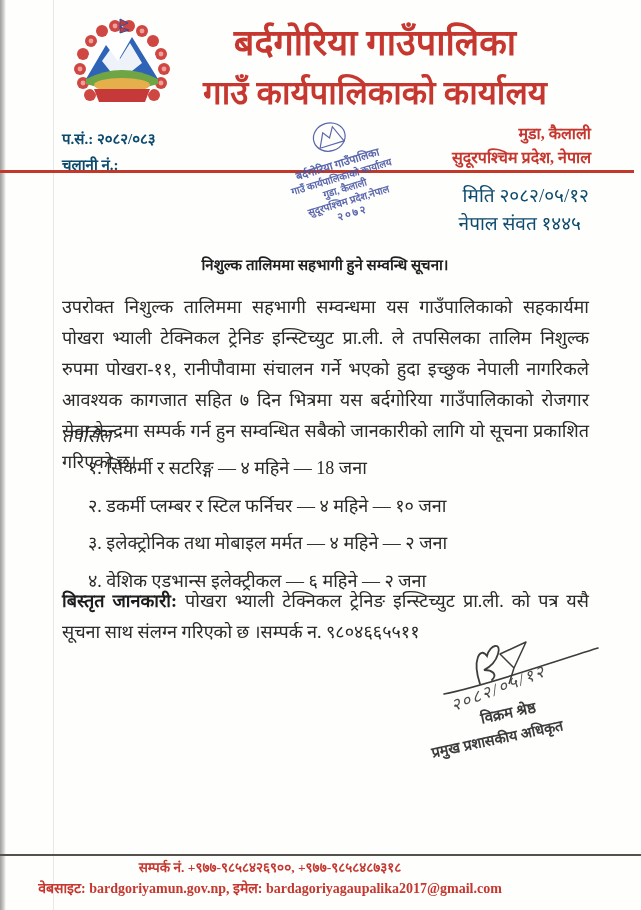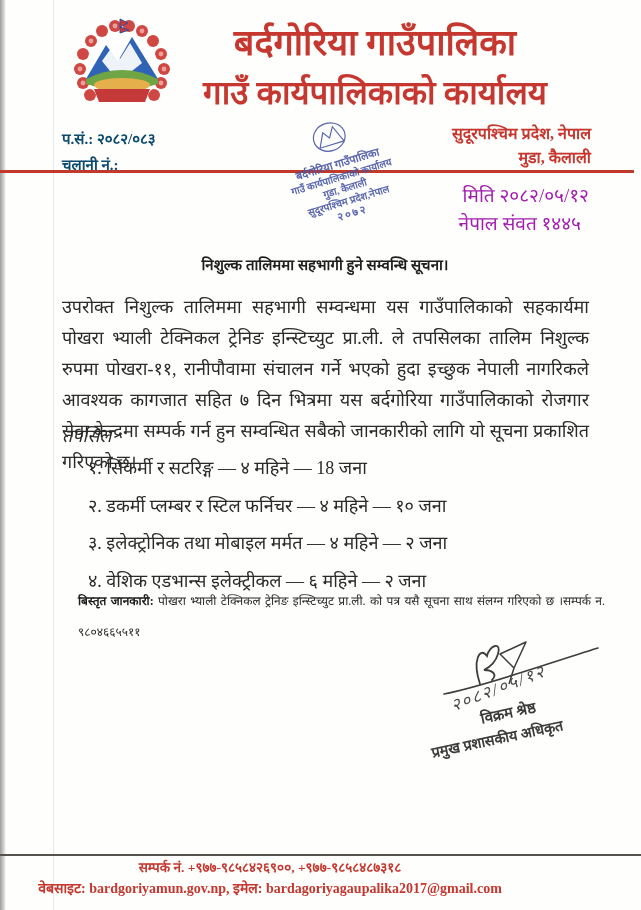--- a/index.html
+++ b/index.html
@@ -16,40 +16,40 @@
 
   
   .logo{position:absolute;left:72px;top:16px;width:100px;height:102px;}
   .head-titles{position:absolute;left:150px;top:22px;width:450px;text-align:center;color:#c5372f;}
   .head-title1{font-size:36px;font-weight:bold;line-height:1.2;}
   .head-title2{font-size:33px;font-weight:bold;line-height:1.25;margin-top:8px;}
 
   .ref-block{position:absolute;left:62px;top:126px;color:#0c4a6e;font-weight:bold;font-size:15px;line-height:26px;}
   .addr-block{position:absolute;right:50px;top:122px;text-align:right;color:#c5372f;font-weight:bold;font-size:16px;line-height:24px;}
   .red-rule{position:absolute;left:0;top:170px;width:634px;height:3px;background:#c0392b;}
-  .date-block{position:absolute;right:52px;top:182px;text-align:right;color:#a21caf;font-size:19px;line-height:28px;font-weight:500;}
+  .date-block{position:absolute;right:52px;top:182px;text-align:right;color:#0c4a6e;font-size:19px;line-height:28px;font-weight:500;}
   .date-block .era{padding-right:8px;}
 
   
   .stamp{position:absolute;left:268px;top:118px;width:150px;height:128px;
     transform:rotate(-17deg);color:#4453a2;opacity:0.88;text-align:center;line-height:1.25;}
   .stamp .s1{font-size:11px;font-weight:bold;}
   .stamp .s2{font-size:10px;font-weight:bold;}
   .stamp .s3{font-size:10px;font-weight:bold;}
   .stamp .s4{font-size:10px;font-weight:bold;}
   .stamp .s5{font-size:11px;font-weight:bold;letter-spacing:2px;}
 
   
   .notice-title{position:absolute;left:62px;top:254px;width:526px;text-align:center;
     font-size:15px;font-weight:bold;color:#1f1f1f;}
   .notice-body{position:absolute;left:62px;top:292px;width:527px;
     font-size:18px;line-height:31px;text-align:justify;color:#2a2a2a;}
   .tapasil{position:absolute;left:62px;top:423px;font-size:18px;color:#2a2a2a;font-style:italic;}
   .trade-list{position:absolute;left:88px;top:450px;font-size:18px;line-height:37.5px;color:#2a2a2a;}
-  .detail-para{position:absolute;left:62px;top:586px;width:527px;font-size:12px;line-height:31px;color:#2a2a2a;text-align:justify;margin-left:16px;}
+  .detail-para{position:absolute;left:62px;top:586px;width:527px;font-size:18px;line-height:31px;color:#2a2a2a;text-align:justify;}
   .detail-label{font-weight:bold;color:#1d1d1d;}
 
   
   .sig-block{position:absolute;left:420px;top:640px;width:200px;height:130px;}
   .sig-scribble{position:absolute;left:20px;top:0;}
   .sig-date{position:absolute;left:28px;top:36px;transform:rotate(-21deg);
     font-size:17px;color:#4c4c4c;letter-spacing:2px;font-style:italic;white-space:nowrap;}
   .sig-name{position:absolute;left:60px;top:62px;transform:rotate(-12deg);
     font-size:15px;font-weight:bold;color:#3c3c3c;white-space:nowrap;}
   .sig-role{position:absolute;left:10px;top:88px;transform:rotate(-12deg);
@@ -107,22 +107,22 @@
     <div class="head-title1">बर्दगोरिया गाउँपालिका</div>
     <div class="head-title2">गाउँ कार्यपालिकाको कार्यालय</div>
   </div>
 
   <div class="ref-block">
     <div>प.सं.: २०८२/०८३</div>
     <div>चलानी नं.:</div>
   </div>
 
   <div class="addr-block">
+    <div>मुडा, कैलाली</div>
     <div>सुदूरपश्चिम प्रदेश, नेपाल</div>
-    <div>मुडा, कैलाली</div>
   </div>
 
   <div class="red-rule"></div>
 
   <div class="stamp">
     <svg width="40" height="34" viewBox="0 0 40 34">
       <ellipse cx="20" cy="17" rx="16" ry="14" fill="none" stroke="#4453a2" stroke-width="1.2"></ellipse>
       <polygon points="8,25 15,11 20,18 26,8 33,25" fill="none" stroke="#4453a2" stroke-width="1.2"></polygon>
     </svg>
     <div class="s1">बर्दगोरिया गाउँपालिका</div>

